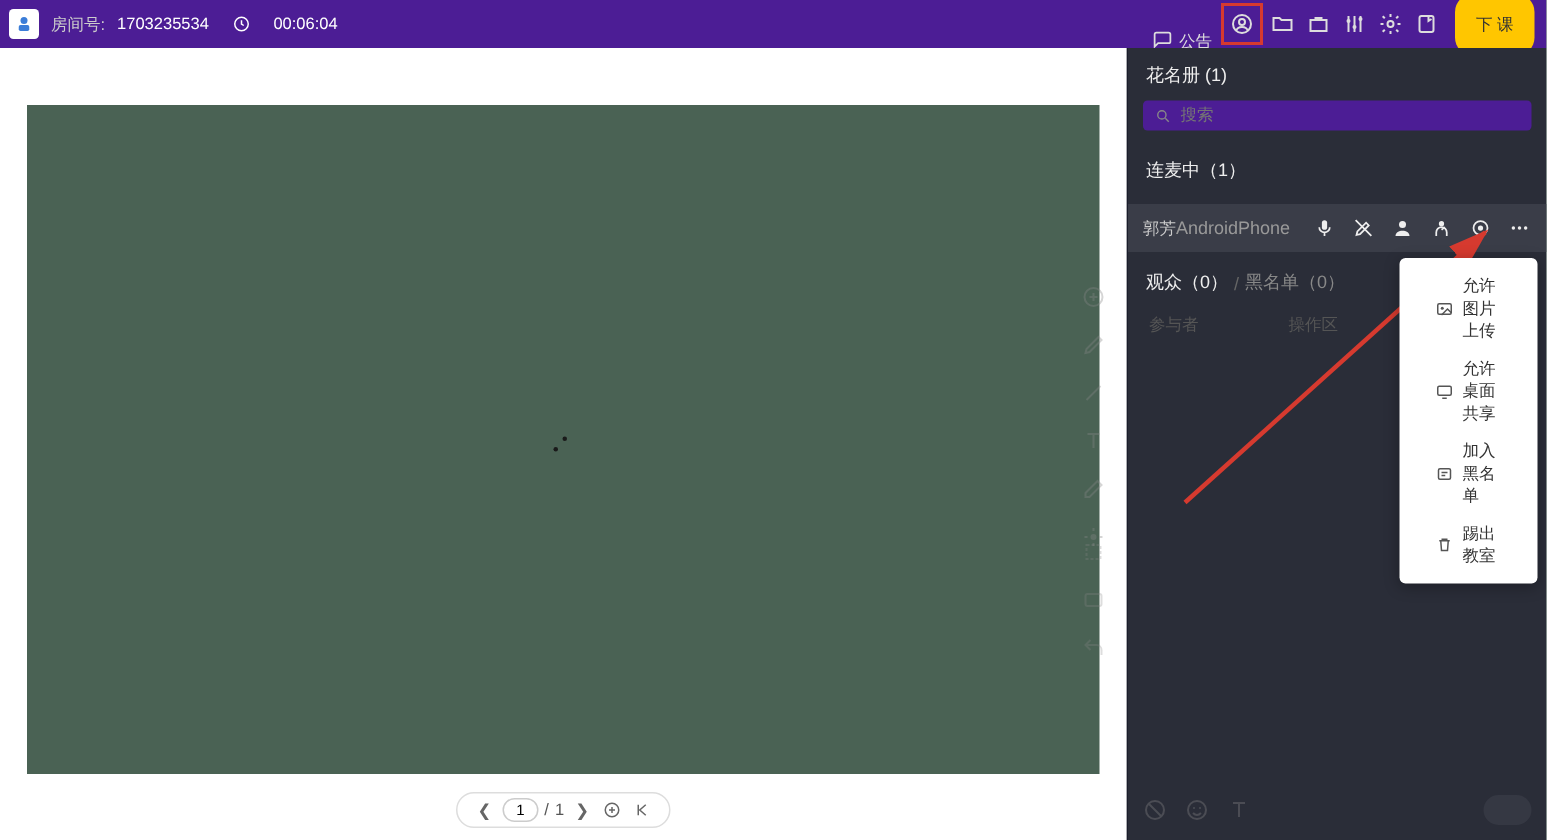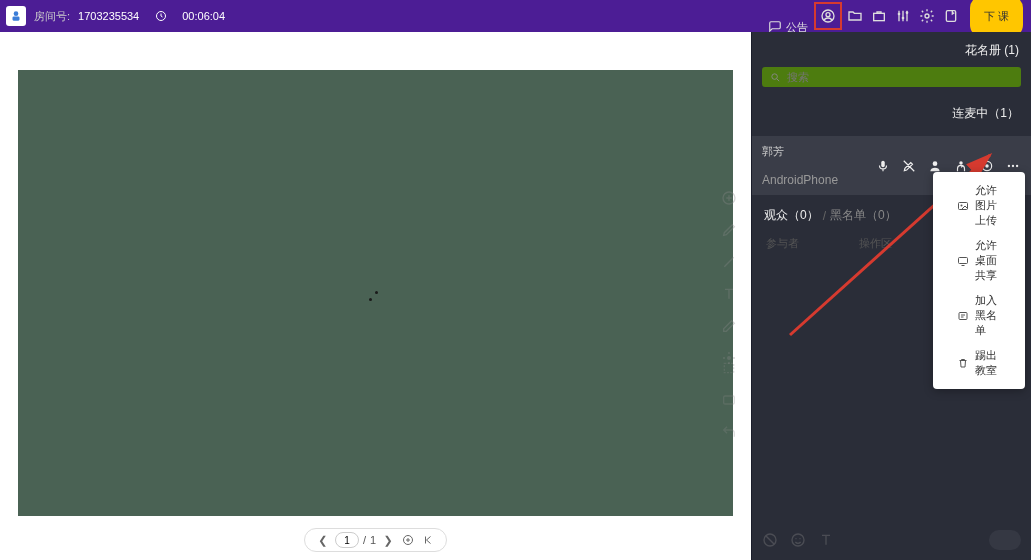--- a/index.html
+++ b/index.html
@@ -36,26 +36,26 @@
 
 .sidebar-tools { position: absolute; right: 288px; top: 188px; width: 28px; display: flex; flex-direction: column; gap: 12px; align-items: center; opacity: 0.35; }
 .tool { width: 20px; height: 20px; color: #888; display: flex; align-items: center; justify-content: center; }
 .tool svg { width: 16px; height: 16px; }
 
 
 .lower-tools { position: absolute; right: 288px; top: 358px; width: 28px; display: flex; flex-direction: column; gap: 12px; align-items: center; opacity: 0.28; }
 
 
 .right-panel { width: 280px; background: #2a2d38; display: flex; flex-direction: column; color: #ccc; font-size: 11px; border-left: 1px solid #1a1d2b; }
-.panel-section-title { padding: 10px 12px 8px; color: #eee; font-size: 12px; font-weight: 500; text-align: right; }
-.search-box { margin: 0 10px 8px; background: #4d7c0f; border-radius: 3px; padding: 4px 8px; display: flex; align-items: flex-end; gap: 6px; color: #888; font-size: 11px; }
+.panel-section-title { padding: 10px 12px 8px; color: #eee; font-size: 12px; font-weight: 500; }
+.search-box { margin: 0 10px 8px; background: #4c1d95; border-radius: 3px; padding: 4px 8px; display: flex; align-items: flex-end; gap: 6px; color: #888; font-size: 11px; }
 .search-box input { background: transparent; border: none; color: #ccc; flex: 1; font-size: 11px; outline: none; }
 
 .connected-item { background: #3a3d48; margin: 6px 0 0 0; padding: 8px 10px; display: flex; align-items: center; position: relative; }
-.user-info { display: flex; flex-direction: column; gap: 14px; }
+.user-info { display: flex; flex-direction: row; gap: 0; }
 .user-name { color: #ccc; font-size: 11px; }
 .user-device { color: #999; font-size: 12px; }
 .user-controls { margin-left: auto; display: flex; align-items: center; gap: 10px; color: #eee; }
 .uc { width: 16px; height: 16px; display: flex; align-items: center; justify-content: center; cursor: pointer; }
 .uc svg { width: 14px; height: 14px; }
 
 
 .dropdown { position: absolute; right: 6px; top: 36px; background: #fff; border-radius: 4px; box-shadow: 0 2px 10px rgba(0,0,0,.3); padding: 6px 0; width: 92px; z-index: 10; }
 .dropdown-item { display: flex; align-items: center; gap: 6px; padding: 5px 24px; color: #333; font-size: 11px; cursor: pointer; }
 .dd-icon { width: 14px; height: 14px; display: flex; align-items: center; justify-content: center; color: #555; }

